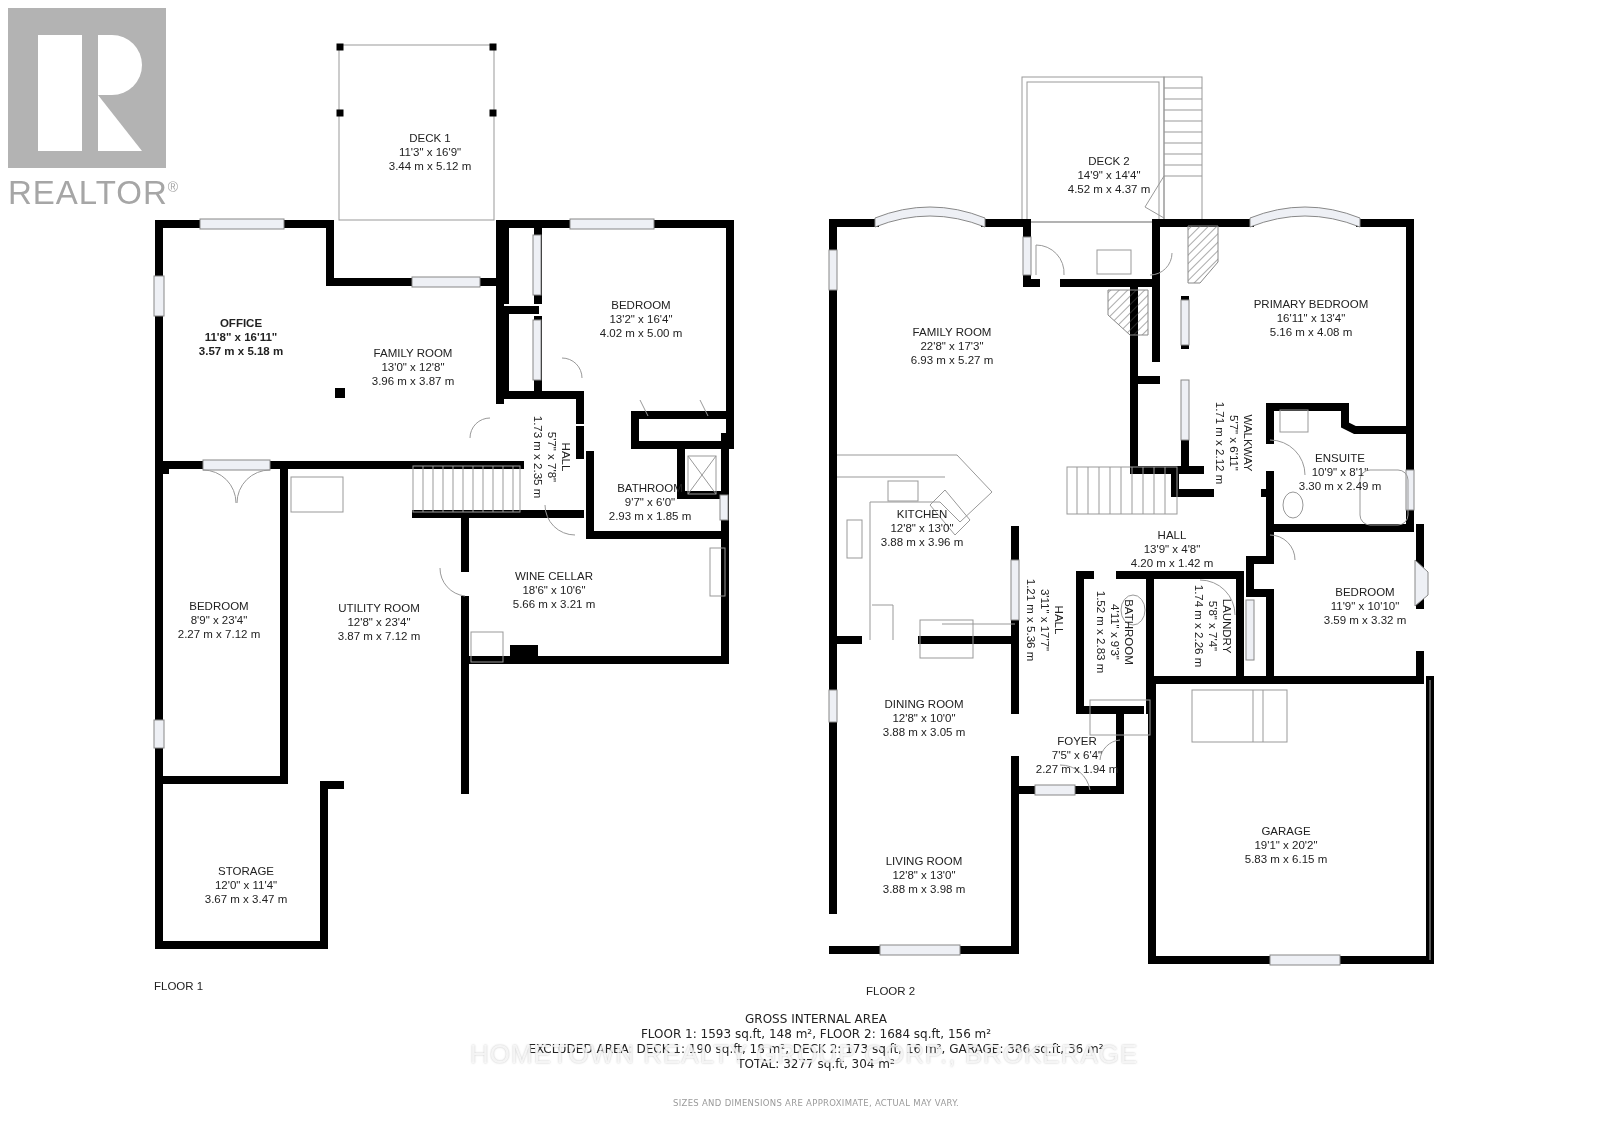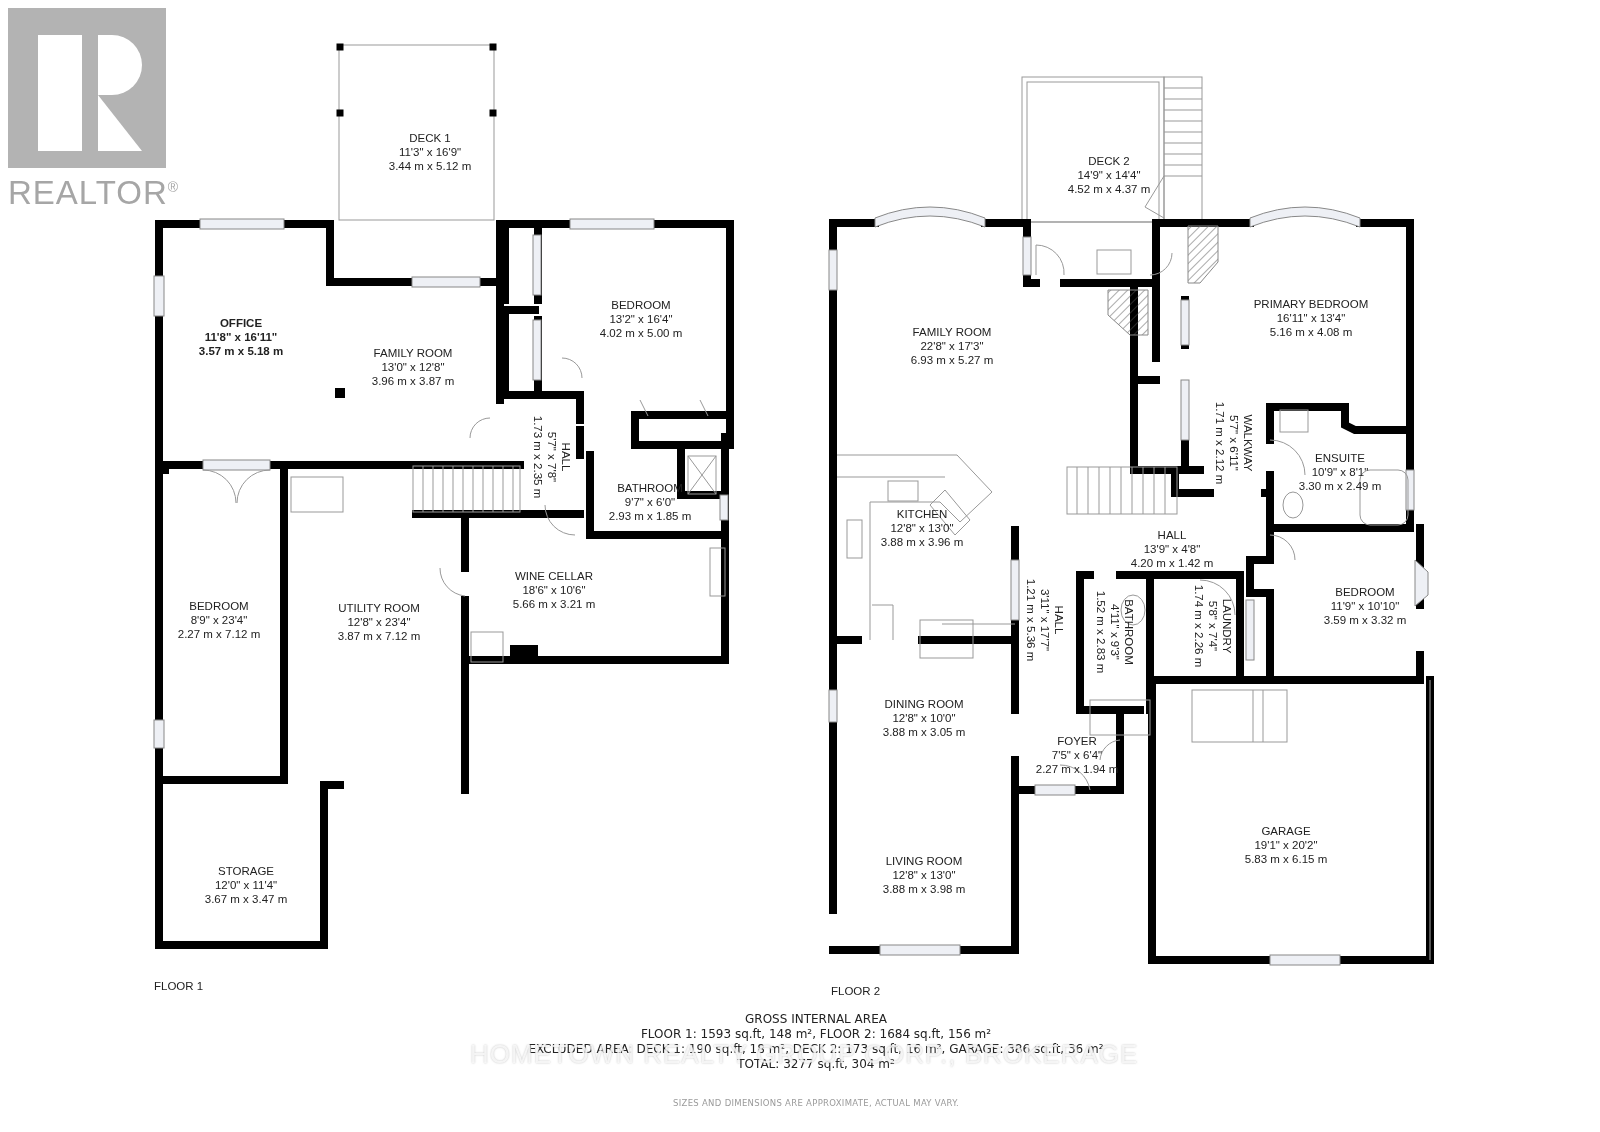--- a/index.html
+++ b/index.html
@@ -378,21 +378,21 @@
 <div class="room-label" style="left:924px;top:875px;">
   <div>LIVING ROOM</div>
   <div>12'8" x 13'0"</div>
   <div>3.88 m x 3.98 m</div>
 </div>
 <div class="room-label" style="left:1286px;top:836px;margin-top:9px;">
   <div>GARAGE</div>
   <div>19'1" x 20'2"</div>
   <div>5.83 m x 6.15 m</div>
 </div>
-<div class="floor-label" style="left:831px;top:985px;">FLOOR 2</div>
+<div class="floor-label" style="left:866px;top:985px;">FLOOR 2</div>
 
 <div class="footer">
   <div>GROSS INTERNAL AREA</div>
   <div>FLOOR 1: 1593 sq.ft, 148 m², FLOOR 2: 1684 sq.ft, 156 m²</div>
   <div>EXCLUDED AREA: DECK 1: 190 sq.ft, 18 m², DECK 2: 173 sq.ft, 16 m², GARAGE: 386 sq.ft, 36 m²</div>
   <div>TOTAL: 3277 sq.ft, 304 m²</div>
   <div class="disclaimer">SIZES AND DIMENSIONS ARE APPROXIMATE, ACTUAL MAY VARY.</div>
 </div>
 <div class="watermark">HOMETOWN REALTY GROUP CORP., BROKERAGE</div>
 

